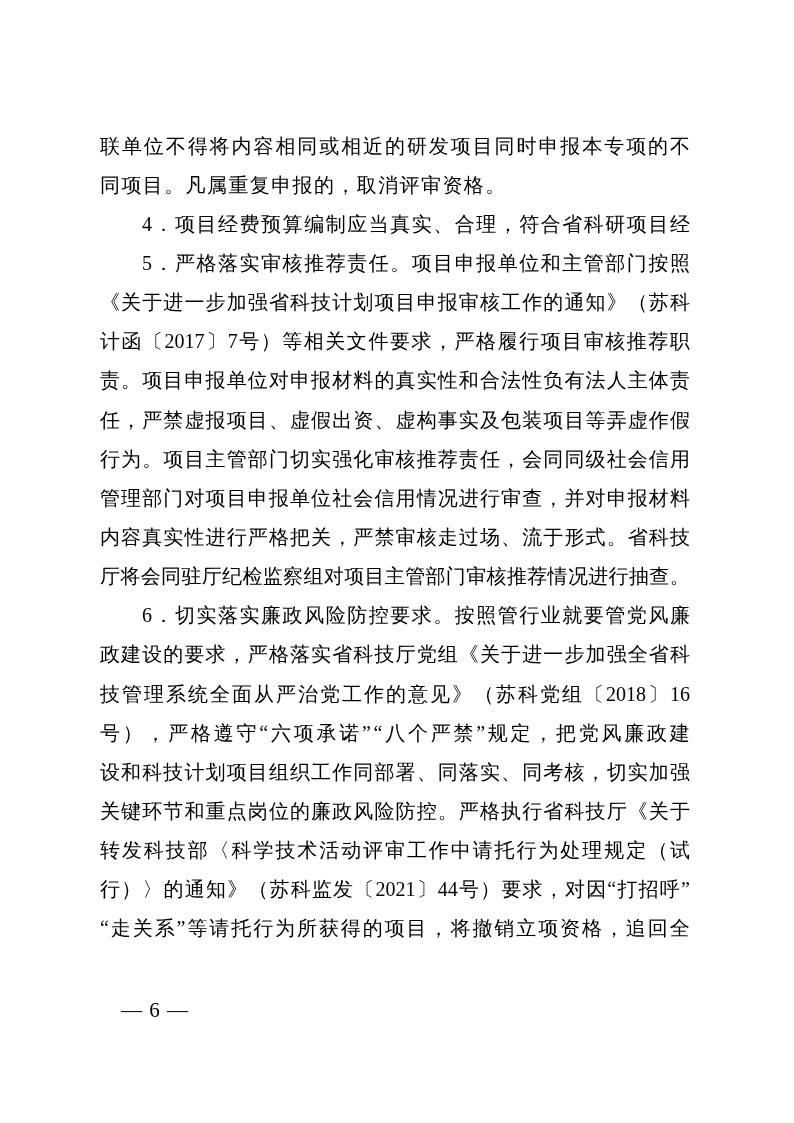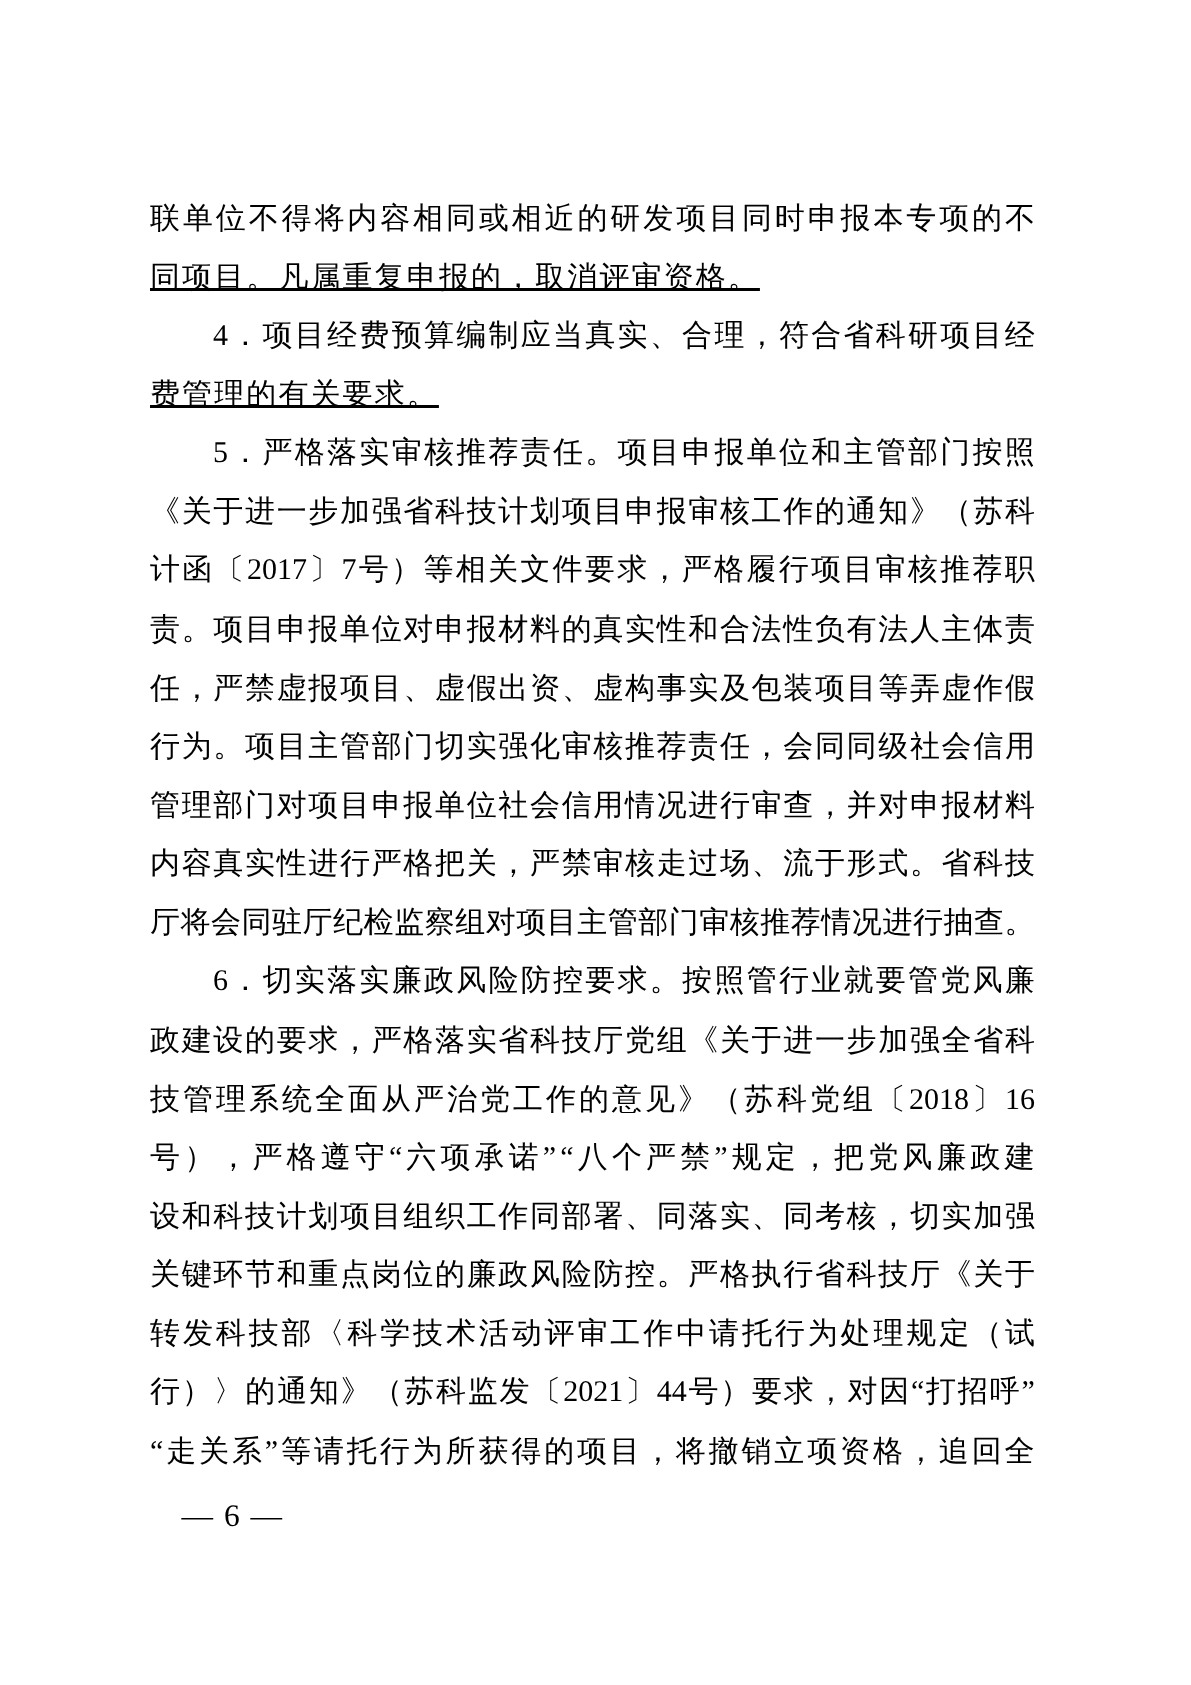--- a/index.html
+++ b/index.html
@@ -28,39 +28,38 @@
     height: 39.15px;
     font-size: 20px;
     line-height: 24px;
     display: flex;
     align-items: center;
     white-space: pre;
   }
   .doc-line.just { justify-content: space-between; }
   .doc-line.just span { flex: 0 0 auto; }
   .doc-line.indent { padding-left: 42px; }
-  .doc-line.left { letter-spacing: 1.4px; text-decoration: underline; }
+  .doc-line.left { letter-spacing: 1.4px; }
   .footer {
     position: absolute;
     left: 121px;
     top: 998px;
     font-size: 21px;
     line-height: 24px;
     letter-spacing: 1px;
   }
 </style>
 </head>
 <body>
 
 <div class="page">
   <div class="doc">
       <div class="doc-line just"><span>联</span><span>单</span><span>位</span><span>不</span><span>得</span><span>将</span><span>内</span><span>容</span><span>相</span><span>同</span><span>或</span><span>相</span><span>近</span><span>的</span><span>研</span><span>发</span><span>项</span><span>目</span><span>同</span><span>时</span><span>申</span><span>报</span><span>本</span><span>专</span><span>项</span><span>的</span><span>不</span></div>
       <div class="doc-line left">同项目。凡属重复申报的，取消评审资格。</div>
       <div class="doc-line just indent"><span>4</span><span>．</span><span>项</span><span>目</span><span>经</span><span>费</span><span>预</span><span>算</span><span>编</span><span>制</span><span>应</span><span>当</span><span>真</span><span>实</span><span>、</span><span>合</span><span>理</span><span>，</span><span>符</span><span>合</span><span>省</span><span>科</span><span>研</span><span>项</span><span>目</span><span>经</span></div>
-      <div class="doc-line left">费管理的有关要求。</div>
       <div class="doc-line just indent"><span>5</span><span>．</span><span>严</span><span>格</span><span>落</span><span>实</span><span>审</span><span>核</span><span>推</span><span>荐</span><span>责</span><span>任</span><span>。</span><span>项</span><span>目</span><span>申</span><span>报</span><span>单</span><span>位</span><span>和</span><span>主</span><span>管</span><span>部</span><span>门</span><span>按</span><span>照</span></div>
       <div class="doc-line just"><span>《</span><span>关</span><span>于</span><span>进</span><span>一</span><span>步</span><span>加</span><span>强</span><span>省</span><span>科</span><span>技</span><span>计</span><span>划</span><span>项</span><span>目</span><span>申</span><span>报</span><span>审</span><span>核</span><span>工</span><span>作</span><span>的</span><span>通</span><span>知</span><span>》</span><span>（</span><span>苏</span><span>科</span></div>
       <div class="doc-line just"><span>计</span><span>函</span><span>〔</span><span>2017</span><span>〕</span><span>7</span><span>号</span><span>）</span><span>等</span><span>相</span><span>关</span><span>文</span><span>件</span><span>要</span><span>求</span><span>，</span><span>严</span><span>格</span><span>履</span><span>行</span><span>项</span><span>目</span><span>审</span><span>核</span><span>推</span><span>荐</span><span>职</span></div>
       <div class="doc-line just"><span>责</span><span>。</span><span>项</span><span>目</span><span>申</span><span>报</span><span>单</span><span>位</span><span>对</span><span>申</span><span>报</span><span>材</span><span>料</span><span>的</span><span>真</span><span>实</span><span>性</span><span>和</span><span>合</span><span>法</span><span>性</span><span>负</span><span>有</span><span>法</span><span>人</span><span>主</span><span>体</span><span>责</span></div>
       <div class="doc-line just"><span>任</span><span>，</span><span>严</span><span>禁</span><span>虚</span><span>报</span><span>项</span><span>目</span><span>、</span><span>虚</span><span>假</span><span>出</span><span>资</span><span>、</span><span>虚</span><span>构</span><span>事</span><span>实</span><span>及</span><span>包</span><span>装</span><span>项</span><span>目</span><span>等</span><span>弄</span><span>虚</span><span>作</span><span>假</span></div>
       <div class="doc-line just"><span>行</span><span>为</span><span>。</span><span>项</span><span>目</span><span>主</span><span>管</span><span>部</span><span>门</span><span>切</span><span>实</span><span>强</span><span>化</span><span>审</span><span>核</span><span>推</span><span>荐</span><span>责</span><span>任</span><span>，</span><span>会</span><span>同</span><span>同</span><span>级</span><span>社</span><span>会</span><span>信</span><span>用</span></div>
       <div class="doc-line just"><span>管</span><span>理</span><span>部</span><span>门</span><span>对</span><span>项</span><span>目</span><span>申</span><span>报</span><span>单</span><span>位</span><span>社</span><span>会</span><span>信</span><span>用</span><span>情</span><span>况</span><span>进</span><span>行</span><span>审</span><span>查</span><span>，</span><span>并</span><span>对</span><span>申</span><span>报</span><span>材</span><span>料</span></div>
       <div class="doc-line just"><span>内</span><span>容</span><span>真</span><span>实</span><span>性</span><span>进</span><span>行</span><span>严</span><span>格</span><span>把</span><span>关</span><span>，</span><span>严</span><span>禁</span><span>审</span><span>核</span><span>走</span><span>过</span><span>场</span><span>、</span><span>流</span><span>于</span><span>形</span><span>式</span><span>。</span><span>省</span><span>科</span><span>技</span></div>
       <div class="doc-line just"><span>厅</span><span>将</span><span>会</span><span>同</span><span>驻</span><span>厅</span><span>纪</span><span>检</span><span>监</span><span>察</span><span>组</span><span>对</span><span>项</span><span>目</span><span>主</span><span>管</span><span>部</span><span>门</span><span>审</span><span>核</span><span>推</span><span>荐</span><span>情</span><span>况</span><span>进</span><span>行</span><span>抽</span><span>查</span><span>。</span></div>
       <div class="doc-line just indent"><span>6</span><span>．</span><span>切</span><span>实</span><span>落</span><span>实</span><span>廉</span><span>政</span><span>风</span><span>险</span><span>防</span><span>控</span><span>要</span><span>求</span><span>。</span><span>按</span><span>照</span><span>管</span><span>行</span><span>业</span><span>就</span><span>要</span><span>管</span><span>党</span><span>风</span><span>廉</span></div>

